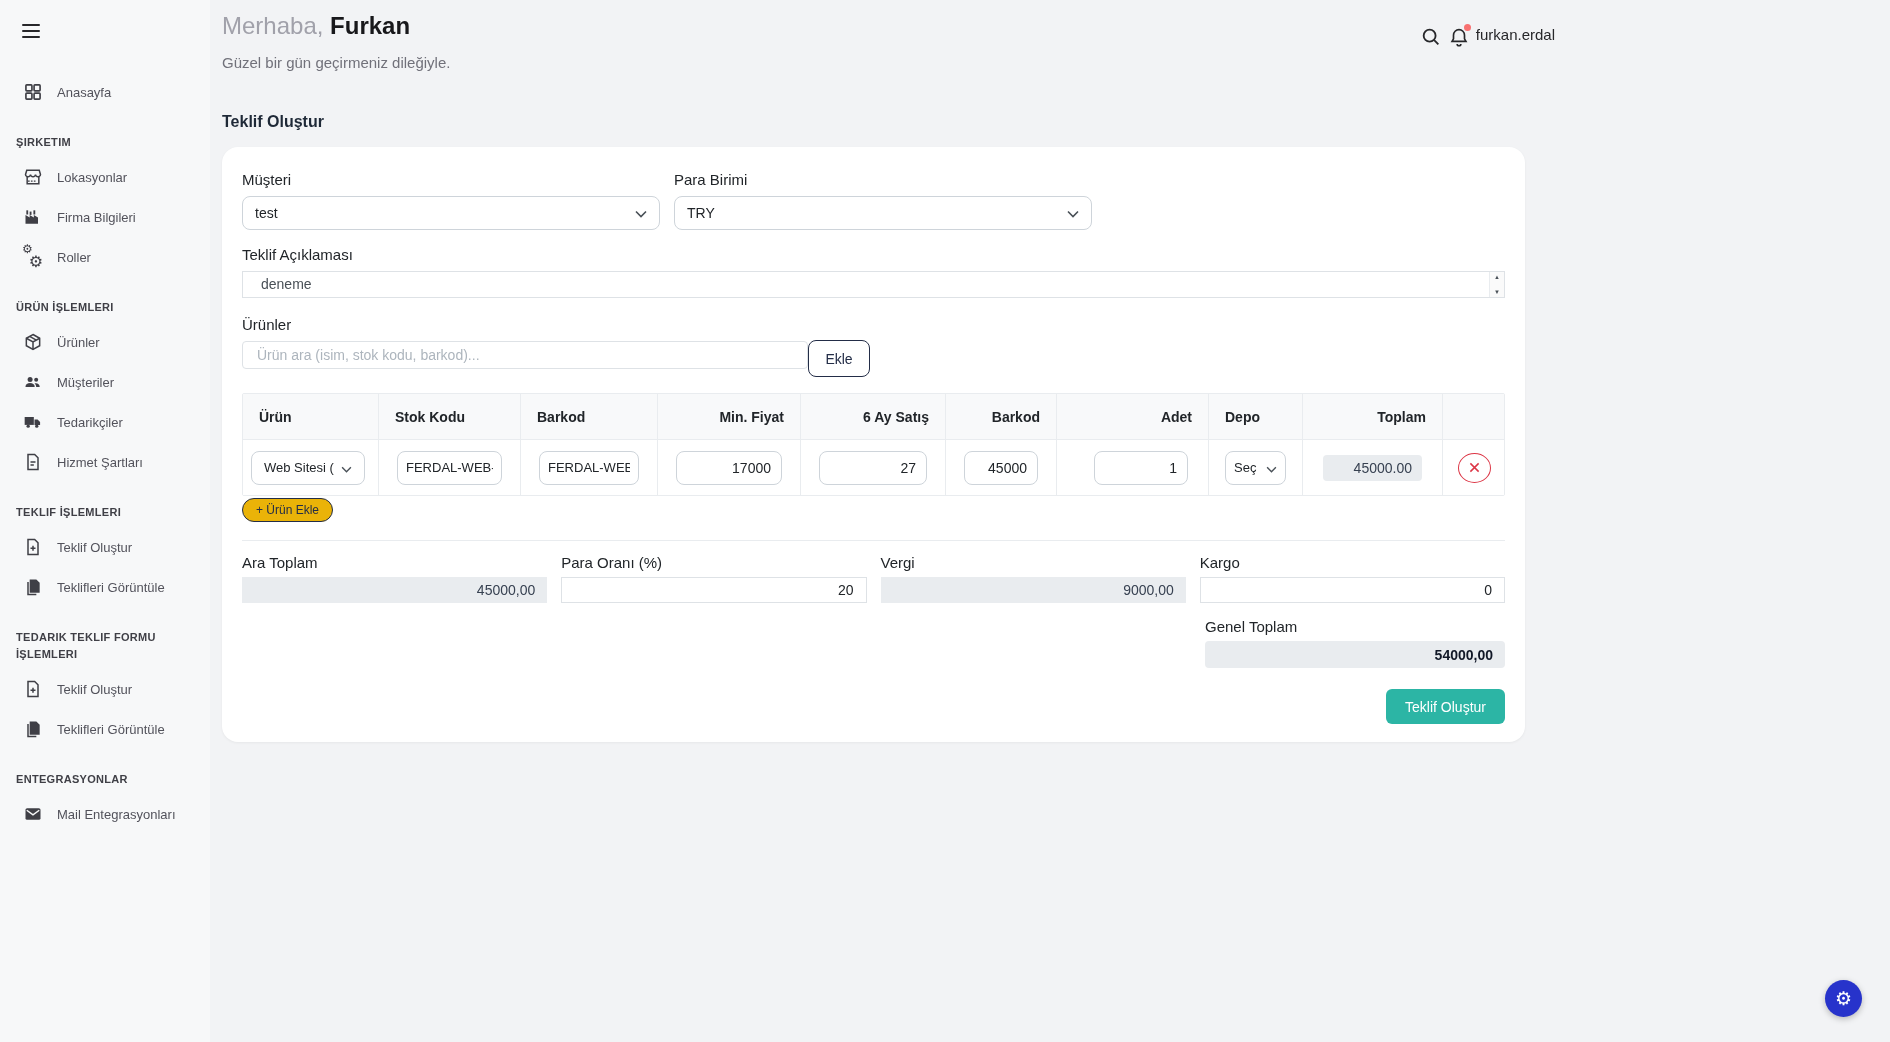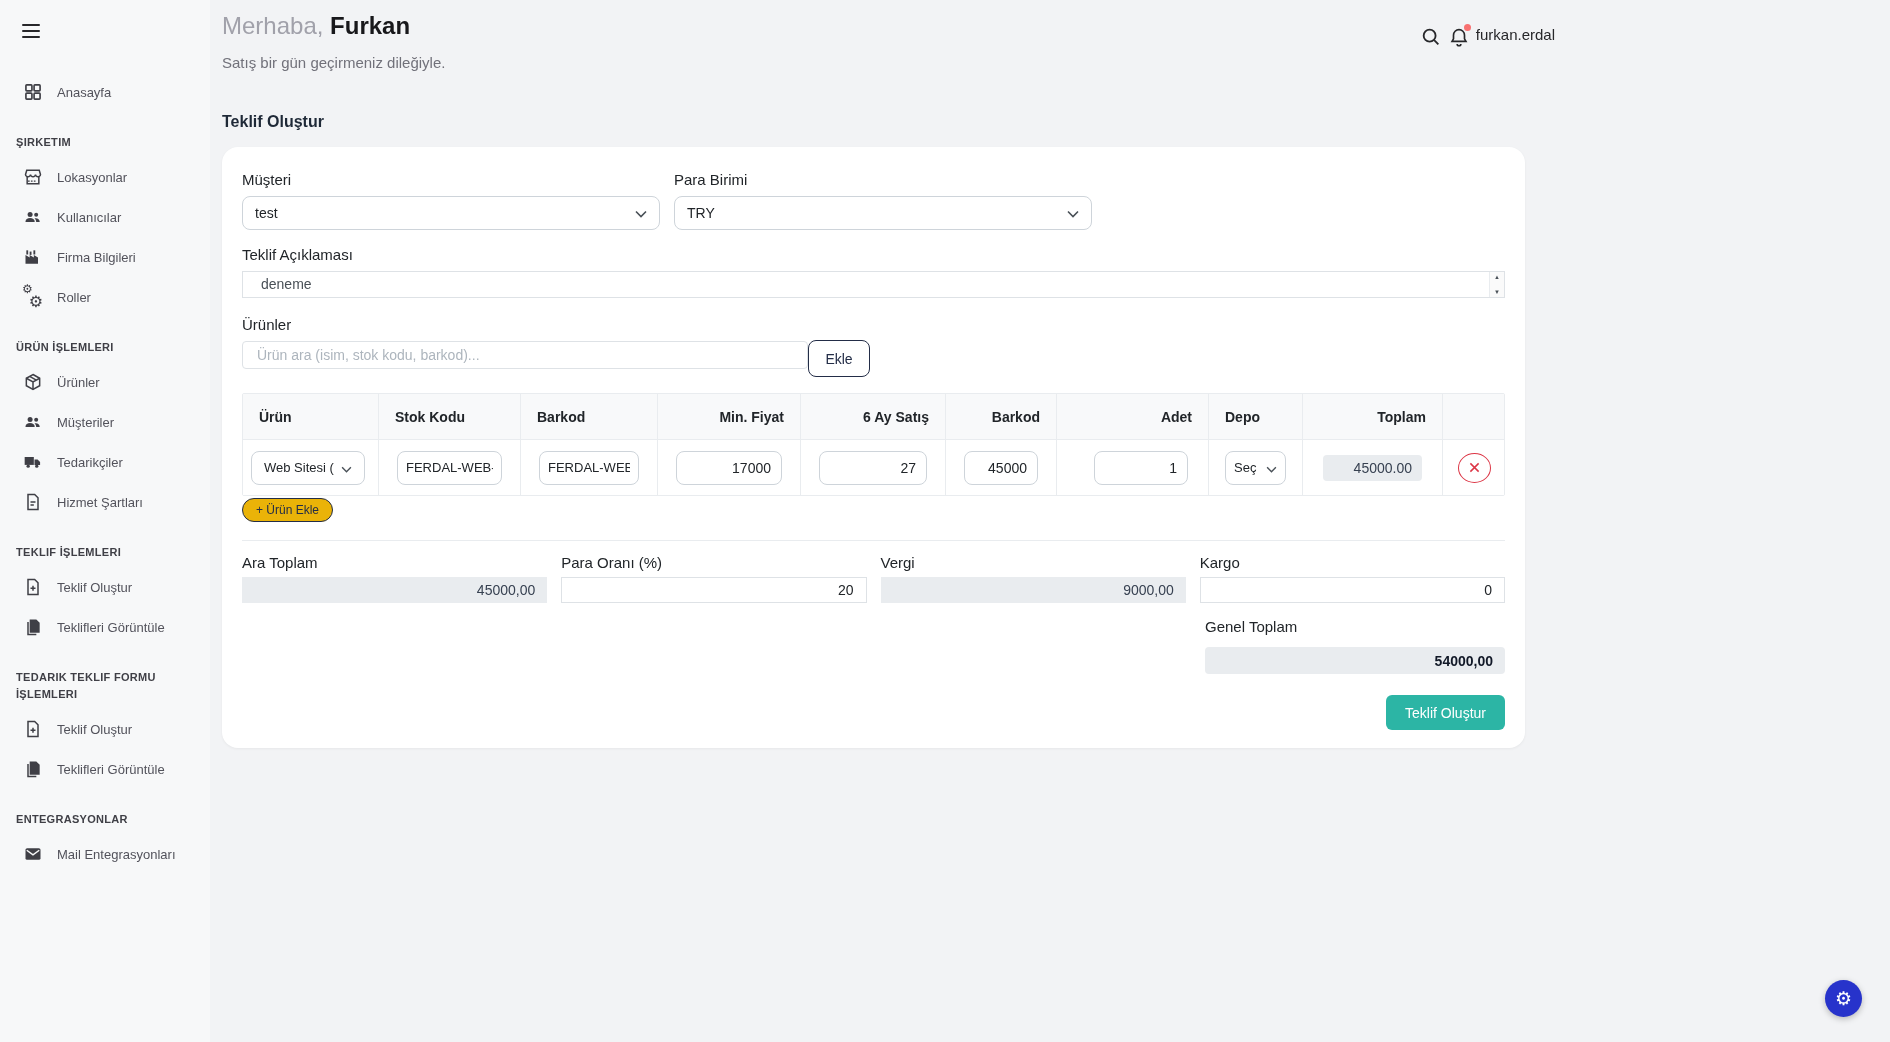--- a/index.html
+++ b/index.html
@@ -146,75 +146,64 @@
         <span class="ic">
           <svg class="ic-svg" width="20" height="20" viewBox="0 0 24 24" fill="none" stroke="currentColor" stroke-width="1.8">
               <path d="M4.5 4h15l1.5 5a3 3 0 0 1-3 2.6 3 3 0 0 1-3-2.6 3 3 0 0 1-3 2.6 3 3 0 0 1-3-2.6 3 3 0 0 1-3 2.6A3 3 0 0 1 3 9z"></path>
               <path d="M5 12v8h14v-8"></path>
               <path d="M6 17h2M9.5 17h2M13 17h2" stroke-width="1.4"></path>
             </svg>
         </span>
         <span class="lbl">Lokasyonlar</span>
       </div>
 
+
+      <div class="nav-item">
+        <span class="ic">
+          <svg class="ic-svg" width="20" height="20" viewBox="0 0 24 24" fill="currentColor">
+              <path d="M3 20V9.5l5 3v-3l5 3v-3l5 3V20z"></path>
+              <rect x="4" y="4" width="2.2" height="5"></rect>
+              <rect x="8" y="5.5" width="2.2" height="4"></rect>
+              <rect x="12.5" y="4" width="2.2" height="5"></rect>
+            </svg>
+        </span>
+        <span class="lbl">Firma Bilgileri</span>
+      </div>
+
+      <div class="nav-item">
+        <span class="ic">
+          <span class="gears">
+              <span class="g1">⚙</span>
+              <span class="g2">⚙</span>
+            </span>
+        </span>
+        <span class="lbl">Roller</span>
+      </div>
+
+      <div class="nav-title">ÜRÜN İŞLEMLERI</div>
+
+      <div class="nav-item">
+        <span class="ic">
+          <svg class="ic-svg" width="20" height="20" viewBox="0 0 24 24" fill="none" stroke="currentColor" stroke-width="1.8">
+              <path d="M12 3l8 4.5v9L12 21l-8-4.5v-9z"></path>
+              <path d="M4 7.5l8 4.5 8-4.5M12 12v9M8 5.3l8 4.5"></path>
+            </svg>
+        </span>
+        <span class="lbl">Ürünler</span>
+      </div>
+
       <div class="nav-item">
         <span class="ic">
           <svg class="ic-svg" width="20" height="20" viewBox="0 0 24 24" fill="currentColor">
               <circle cx="8.5" cy="9" r="3"></circle>
               <circle cx="15.8" cy="9.4" r="2.4"></circle>
               <path d="M3 17.5c0-2.7 2.4-4.3 5.5-4.3s5.5 1.6 5.5 4.3v.5H3z"></path>
               <path d="M15.4 13.6c2.6.2 4.6 1.6 4.6 3.9v.5h-4.2c0-1.8-.8-3.3-2-4.1.5-.2 1-.3 1.6-.3z"></path>
             </svg>
         </span>
-        <span class="lbl">Kullanıcılar</span>
-      </div>
-
-      <div class="nav-item">
-        <span class="ic">
-          <svg class="ic-svg" width="20" height="20" viewBox="0 0 24 24" fill="currentColor">
-              <path d="M3 20V9.5l5 3v-3l5 3v-3l5 3V20z"></path>
-              <rect x="4" y="4" width="2.2" height="5"></rect>
-              <rect x="8" y="5.5" width="2.2" height="4"></rect>
-              <rect x="12.5" y="4" width="2.2" height="5"></rect>
-            </svg>
-        </span>
-        <span class="lbl">Firma Bilgileri</span>
-      </div>
-
-      <div class="nav-item">
-        <span class="ic">
-          <span class="gears">
-              <span class="g1">⚙</span>
-              <span class="g2">⚙</span>
-            </span>
-        </span>
-        <span class="lbl">Roller</span>
-      </div>
-
-      <div class="nav-title">ÜRÜN İŞLEMLERI</div>
-
-      <div class="nav-item">
-        <span class="ic">
-          <svg class="ic-svg" width="20" height="20" viewBox="0 0 24 24" fill="none" stroke="currentColor" stroke-width="1.8">
-              <path d="M12 3l8 4.5v9L12 21l-8-4.5v-9z"></path>
-              <path d="M4 7.5l8 4.5 8-4.5M12 12v9M8 5.3l8 4.5"></path>
-            </svg>
-        </span>
-        <span class="lbl">Ürünler</span>
-      </div>
-
-      <div class="nav-item">
-        <span class="ic">
-          <svg class="ic-svg" width="20" height="20" viewBox="0 0 24 24" fill="currentColor">
-              <circle cx="8.5" cy="9" r="3"></circle>
-              <circle cx="15.8" cy="9.4" r="2.4"></circle>
-              <path d="M3 17.5c0-2.7 2.4-4.3 5.5-4.3s5.5 1.6 5.5 4.3v.5H3z"></path>
-              <path d="M15.4 13.6c2.6.2 4.6 1.6 4.6 3.9v.5h-4.2c0-1.8-.8-3.3-2-4.1.5-.2 1-.3 1.6-.3z"></path>
-            </svg>
-        </span>
         <span class="lbl">Müşteriler</span>
       </div>
 
       <div class="nav-item">
         <span class="ic">
           <svg class="ic-svg" width="20" height="20" viewBox="0 0 24 24" fill="currentColor">
               <path d="M2 6h11v9.5H2z"></path>
               <path d="M13.8 9h3.7l3 3v3.5h-6.7z"></path>
               <circle cx="6.2" cy="17" r="2"></circle>
               <circle cx="16.5" cy="17" r="2"></circle>
@@ -293,21 +282,21 @@
   </aside>
 
   <main class="main">
 
     <div class="topbar">
       <div>
         <div class="greet-line">
           <span class="greet-muted">Merhaba,</span>
           <span class="greet-name">Furkan</span>
         </div>
-        <div class="greet-sub">Satış bir gün geçirmeniz dileğiyle.</div>
+        <div class="greet-sub">Güzel bir gün geçirmeniz dileğiyle.</div>
       </div>
       <div class="top-actions">
         <button class="icon-btn">
           <svg width="22" height="22" viewBox="0 0 24 24" fill="none" stroke="currentColor" stroke-width="2">
               <circle cx="10.5" cy="10.5" r="6.5"></circle>
               <path d="M15.5 15.5 20 20"></path>
             </svg>
         </button>
         <button class="icon-btn bell-wrap">
           <svg width="22" height="22" viewBox="0 0 24 24" fill="none" stroke="currentColor" stroke-width="1.8">
@@ -447,21 +436,21 @@
           <input class="tot-input tot-readonly" readonly="" value="9000,00" style="">
         </div>
         <div>
           <div class="field-label" style="margin-bottom:6px">Kargo</div>
           <input class="tot-input" value="0" style="">
         </div>
       </div>
 
       <div class="grand-wrap">
         <div class="grand-inner">
-          <div class="field-label" style="margin-bottom:12px">Genel Toplam</div>
+          <div class="field-label" style="margin-bottom:6px">Genel Toplam</div>
           <div class="grand-box">54000,00</div>
         </div>
       </div>
 
       <div class="submit-row">
         <button class="btn-submit">Teklif Oluştur</button>
       </div>
 
     </section>
 

